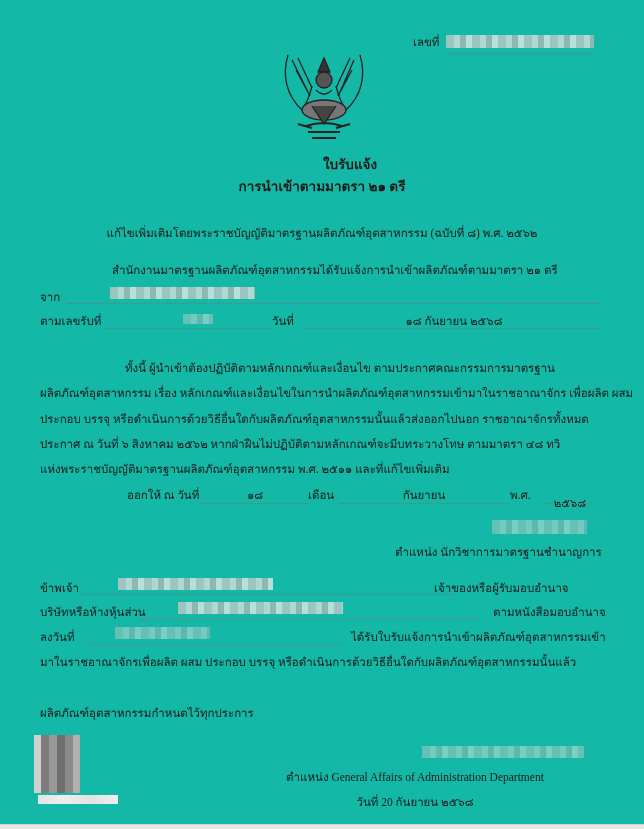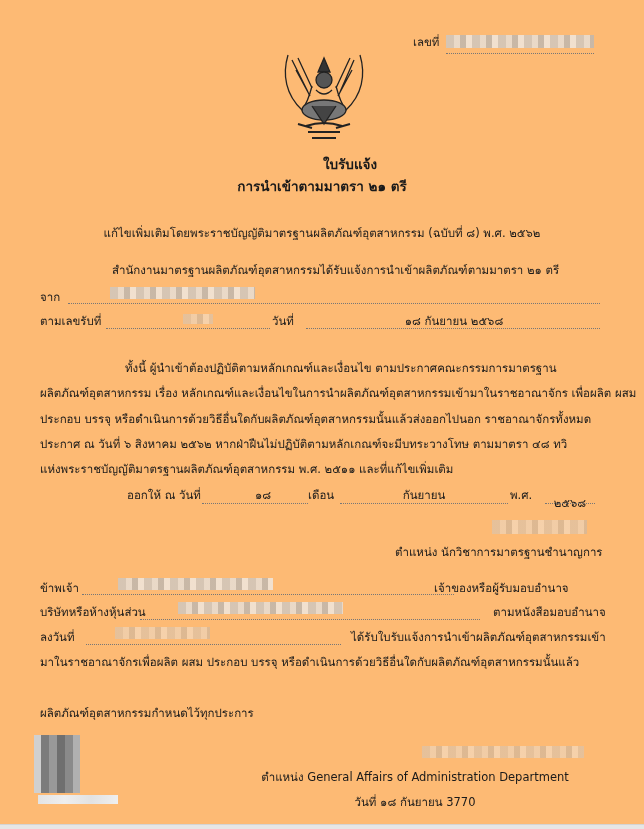--- a/index.html
+++ b/index.html
@@ -1,18 +1,18 @@
 <!DOCTYPE html>
 <html><head>
 <meta charset="utf-8">
 <style>
   html, body { margin:0; padding:0; background:#ffffff; }
   body { width:644px; height:829px; position:relative; overflow:hidden;
          font-family:"DejaVu Sans","Liberation Sans",sans-serif; color:#1a1a1a; }
-  .page { position:absolute; left:0; top:0; width:644px; height:824px; background:#fdba74; }
+  .page { position:absolute; left:0; top:0; width:644px; height:824px; background:#14b8a6;font-family:Liberation Serif, serif; }
   .bottom-edge { position:absolute; left:0; top:824px; width:644px; height:5px; background:#e6e6e6; border-top:1px solid #d4d4d4; }
   .t { position:absolute; font-size:11.5px; line-height:14px; white-space:nowrap; }
   .c { text-align:center; }
   .r { text-align:center; }
   .bold { font-weight:bold; }
   .dots { position:absolute; border-bottom:1px dotted #777; height:0; }
   .blur { position:absolute; background:repeating-linear-gradient(90deg,#c9c9c9 0 8px,#e3e3e3 8px 14px,#b7b7b7 14px 20px,#ededed 20px 26px); opacity:.75; }
   .blur.light { opacity:.45; }
   .val { position:absolute; font-size:11.5px; line-height:14px; text-align:center; white-space:nowrap; }
   .emblem { position:absolute; left:278px; top:50px; width:92px; height:96px; }
@@ -63,21 +63,21 @@
   <div class="dots" style="left:306px;top:328px;width:294px;"></div>
 
 
   <div class="t" style="left:125px;top:361px;">ทั้งนี้    ผู้นำเข้าต้องปฏิบัติตามหลักเกณฑ์และเงื่อนไข    ตามประกาศคณะกรรมการมาตรฐาน</div>
   <div class="t" style="left:40px;top:386px;">ผลิตภัณฑ์อุตสาหกรรม เรื่อง หลักเกณฑ์และเงื่อนไขในการนำผลิตภัณฑ์อุตสาหกรรมเข้ามาในราชอาณาจักร เพื่อผลิต ผสม</div>
   <div class="t" style="left:40px;top:412px;">ประกอบ  บรรจุ  หรือดำเนินการด้วยวิธีอื่นใดกับผลิตภัณฑ์อุตสาหกรรมนั้นแล้วส่งออกไปนอก  ราชอาณาจักรทั้งหมด</div>
   <div class="t" style="left:40px;top:437px;">ประกาศ ณ วันที่ ๖ สิงหาคม ๒๕๖๒ หากฝ่าฝืนไม่ปฏิบัติตามหลักเกณฑ์จะมีบทระวางโทษ ตามมาตรา ๔๘ ทวิ</div>
   <div class="t" style="left:40px;top:462px;">แห่งพระราชบัญญัติมาตรฐานผลิตภัณฑ์อุตสาหกรรม พ.ศ. ๒๕๑๑ และที่แก้ไขเพิ่มเติม</div>
 
   <span class="t" style="left:127px;top:488px;">ออกให้ ณ วันที่</span>
-  <div class="val" style="left:210px;top:488px;width:106px;">๑๘</div>
+  <div class="val" style="left:202px;top:488px;width:106px;">๑๘</div>
   <div class="dots" style="left:202px;top:503px;width:106px;"></div>
   <span class="t" style="left:308px;top:488px;">เดือน</span>
   <div class="val" style="left:340px;top:488px;width:168px;">กันยายน</div>
   <div class="dots" style="left:340px;top:503px;width:168px;"></div>
   <span class="t" style="left:510px;top:488px;">พ.ศ.</span>
   <div class="val" style="left:545px;top:480px;width:50px;margin-top:16px;">๒๕๖๘</div>
   <div class="dots" style="left:545px;top:503px;width:50px;"></div>
 
   <div class="blur light" style="left:492px;top:520px;width:95px;height:14px;"></div>
   <div class="t" style="left:395px;top:545px;">ตำแหน่ง นักวิชาการมาตรฐานชำนาญการ</div>
@@ -98,15 +98,15 @@
   <span class="t" style="left:351px;top:630px;">ได้รับใบรับแจ้งการนำเข้าผลิตภัณฑ์อุตสาหกรรมเข้า</span>
 
   <div class="t" style="left:40px;top:655px;">มาในราชอาณาจักรเพื่อผลิต  ผสม  ประกอบ  บรรจุ  หรือดำเนินการด้วยวิธีอื่นใดกับผลิตภัณฑ์อุตสาหกรรมนั้นแล้ว</div>
   <div class="t" style="left:40px;top:706px;">ผลิตภัณฑ์อุตสาหกรรมกำหนดไว้ทุกประการ</div>
 
   <div class="seal"></div>
   <div class="seal-strip"></div>
 
   <div class="blur light" style="left:422px;top:746px;width:162px;height:12px;"></div>
   <div class="t r" style="left:240px;width:350px;top:770px;">ตำแหน่ง General Affairs of Administration Department</div>
-  <div class="t r" style="left:240px;width:350px;top:795px;">วันที่ ๑๘ กันยายน 3770</div>
+  <div class="t r" style="left:240px;width:350px;top:795px;">วันที่ 20 กันยายน ๒๕๖๘</div>
 </div>
 <div class="bottom-edge"></div>
 
 </body></html>

